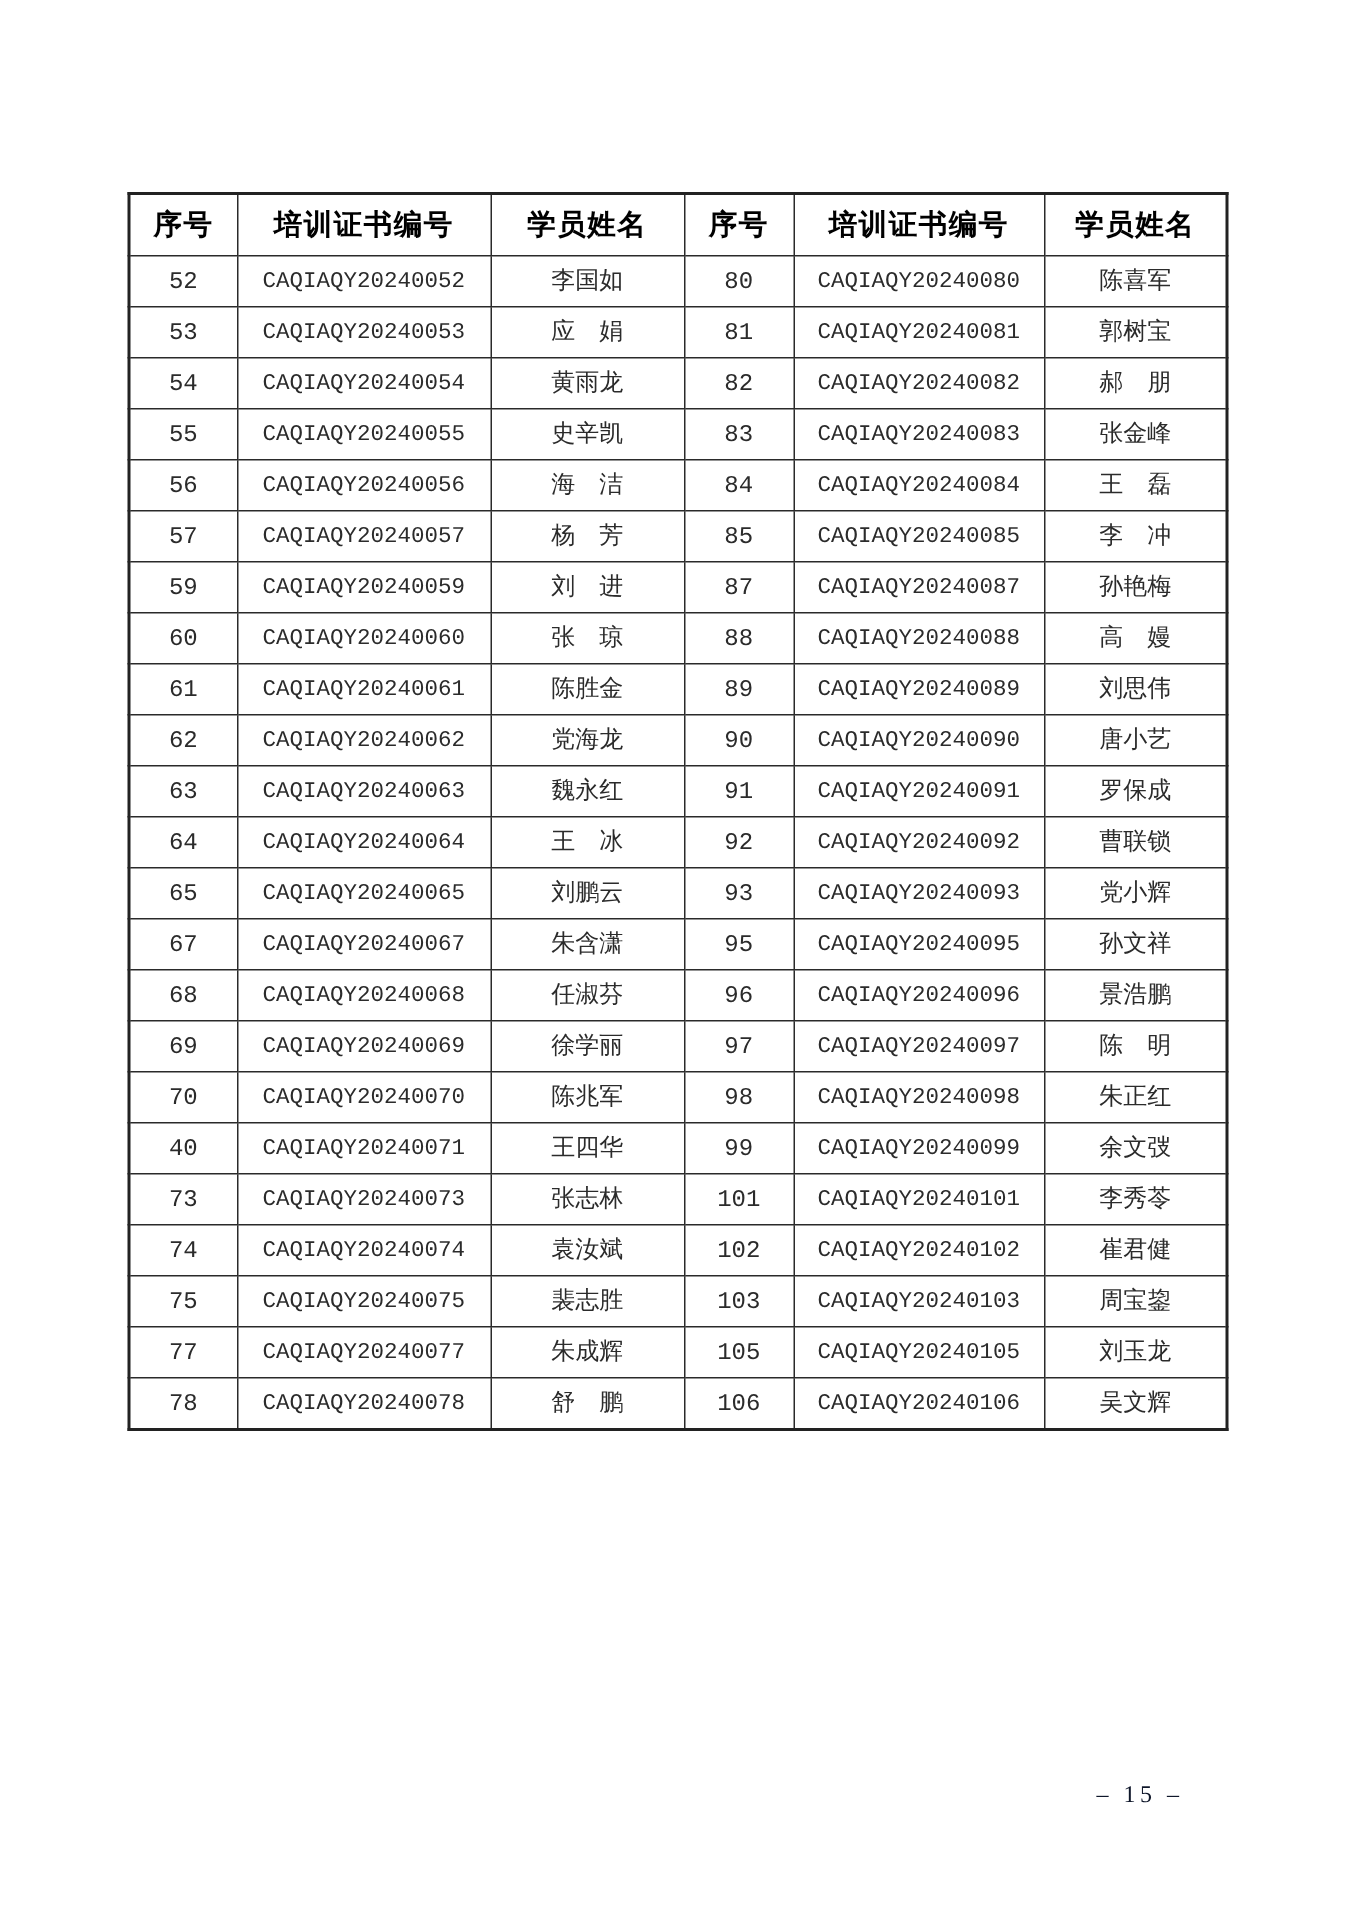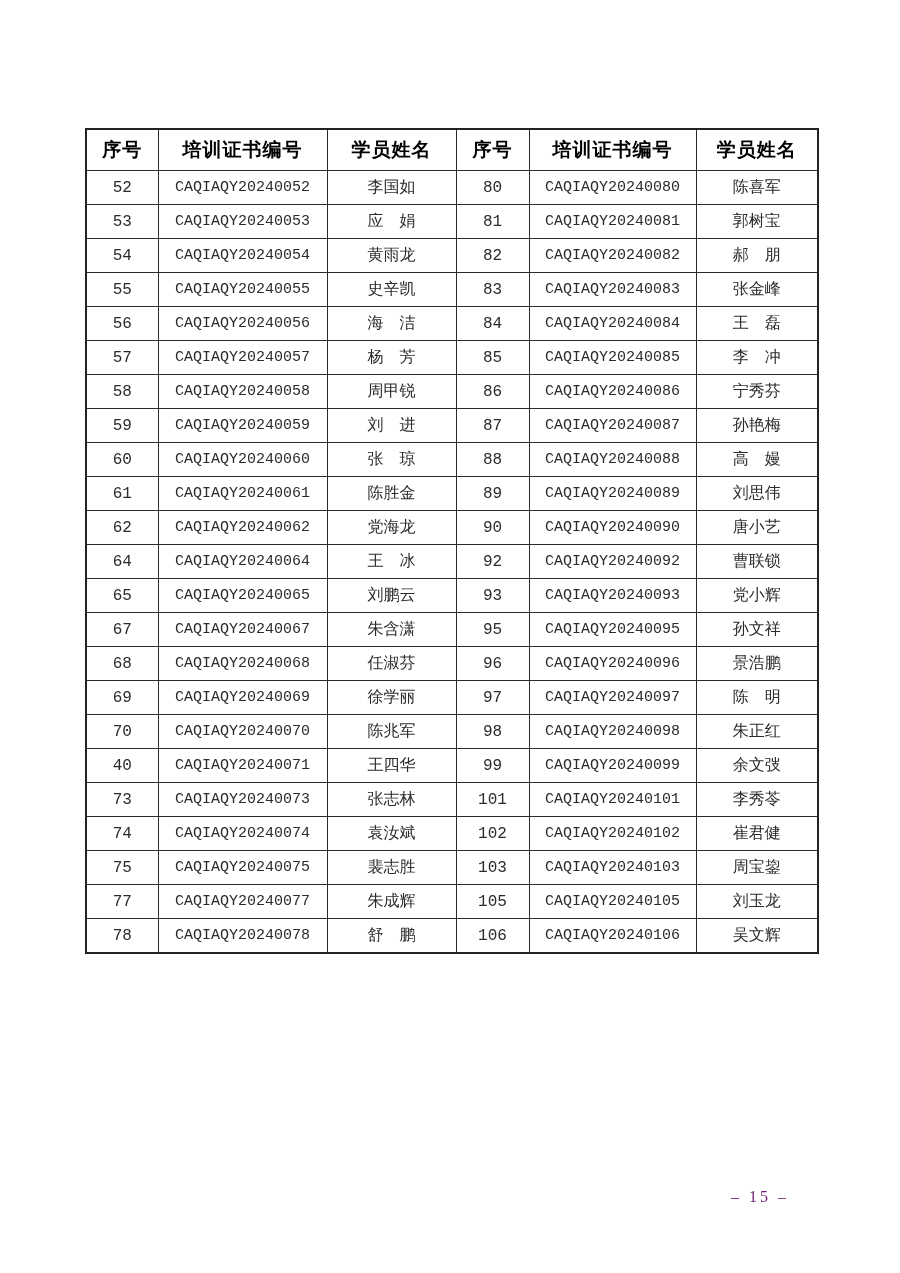--- a/index.html
+++ b/index.html
@@ -66,21 +66,21 @@
     font-size: 16px;
   }
   .page-number {
     position: absolute;
     top: 1188px;
     left: 705px;
     width: 110px;
     text-align: center;
     font-size: 16px;
     letter-spacing: 3px;
-    color: #701a75;
+    color: #0f172a;
     font-family: "Liberation Serif", "DejaVu Serif", serif;
   }
 </style>
 </head>
 <body>
 
 <div class="page">
 
   <table class="cert-table">
     <colgroup id="table-colgroup">
@@ -144,28 +144,20 @@
         </tr>
         <tr>
           <td>57</td>
           <td>CAQIAQY20240057</td>
           <td>杨　芳</td>
           <td>85</td>
           <td>CAQIAQY20240085</td>
           <td>李　冲</td>
         </tr>
         <tr>
-          <td>58</td>
-          <td>CAQIAQY20240058</td>
-          <td>周甲锐</td>
-          <td>86</td>
-          <td>CAQIAQY20240086</td>
-          <td>宁秀芬</td>
-        </tr>
-        <tr>
           <td>59</td>
           <td>CAQIAQY20240059</td>
           <td>刘　进</td>
           <td>87</td>
           <td>CAQIAQY20240087</td>
           <td>孙艳梅</td>
         </tr>
         <tr>
           <td>60</td>
           <td>CAQIAQY20240060</td>
@@ -184,20 +176,28 @@
         </tr>
         <tr>
           <td>62</td>
           <td>CAQIAQY20240062</td>
           <td>党海龙</td>
           <td>90</td>
           <td>CAQIAQY20240090</td>
           <td>唐小艺</td>
         </tr>
         <tr>
+          <td>63</td>
+          <td>CAQIAQY20240063</td>
+          <td>魏永红</td>
+          <td>91</td>
+          <td>CAQIAQY20240091</td>
+          <td>罗保成</td>
+        </tr>
+        <tr>
           <td>64</td>
           <td>CAQIAQY20240064</td>
           <td>王　冰</td>
           <td>92</td>
           <td>CAQIAQY20240092</td>
           <td>曹联锁</td>
         </tr>
         <tr>
           <td>65</td>
           <td>CAQIAQY20240065</td>

